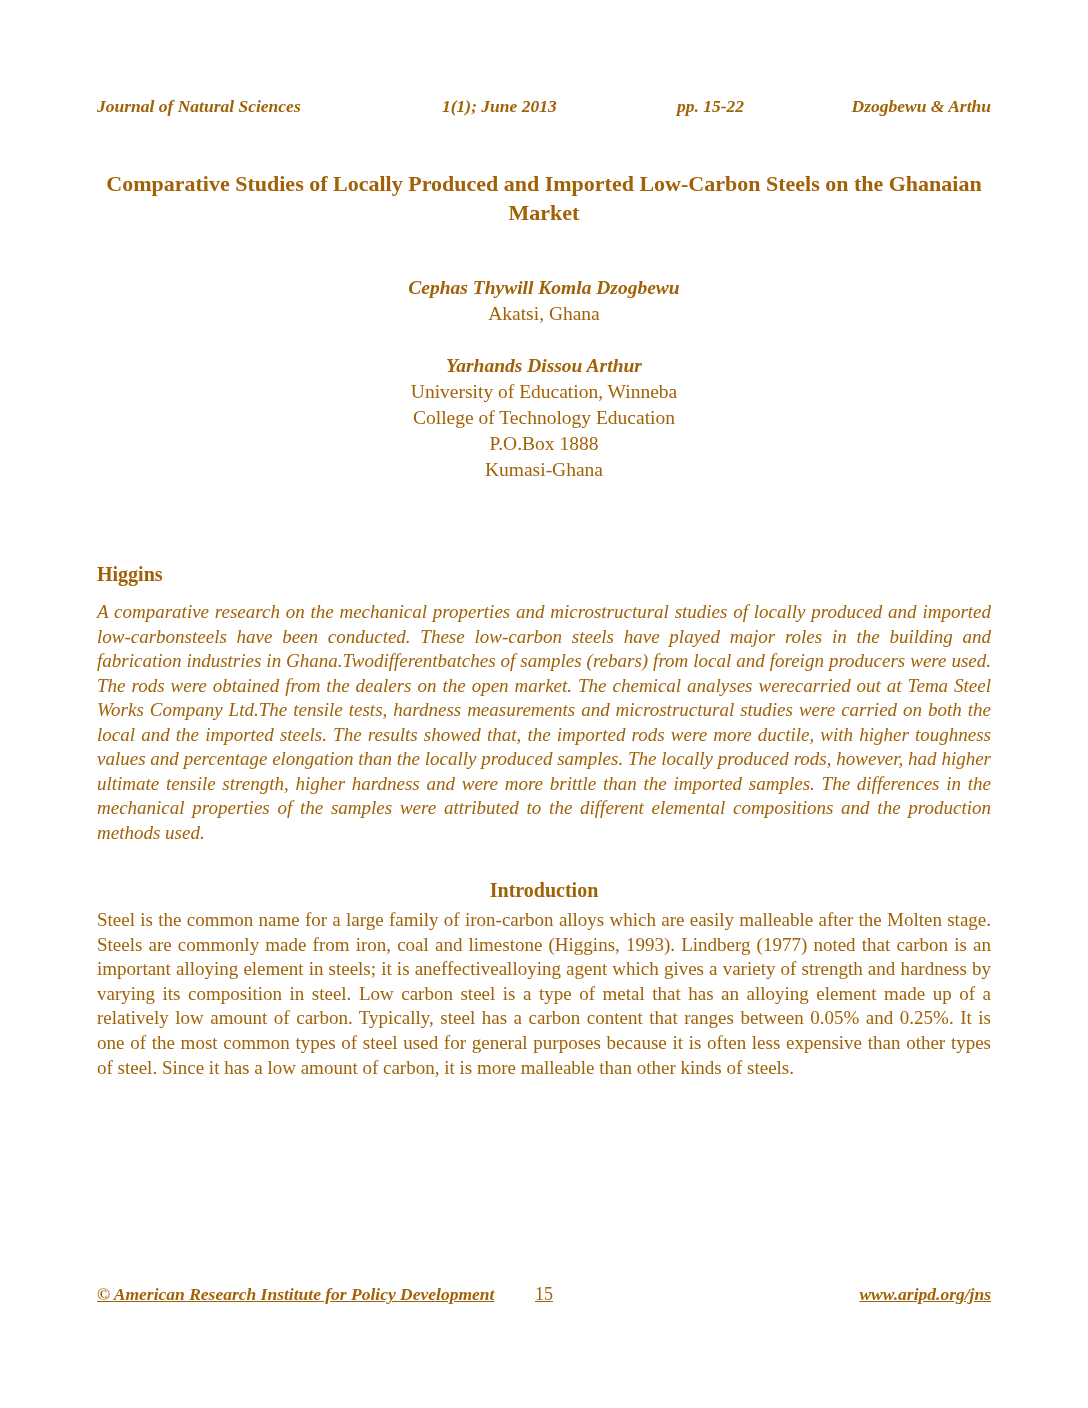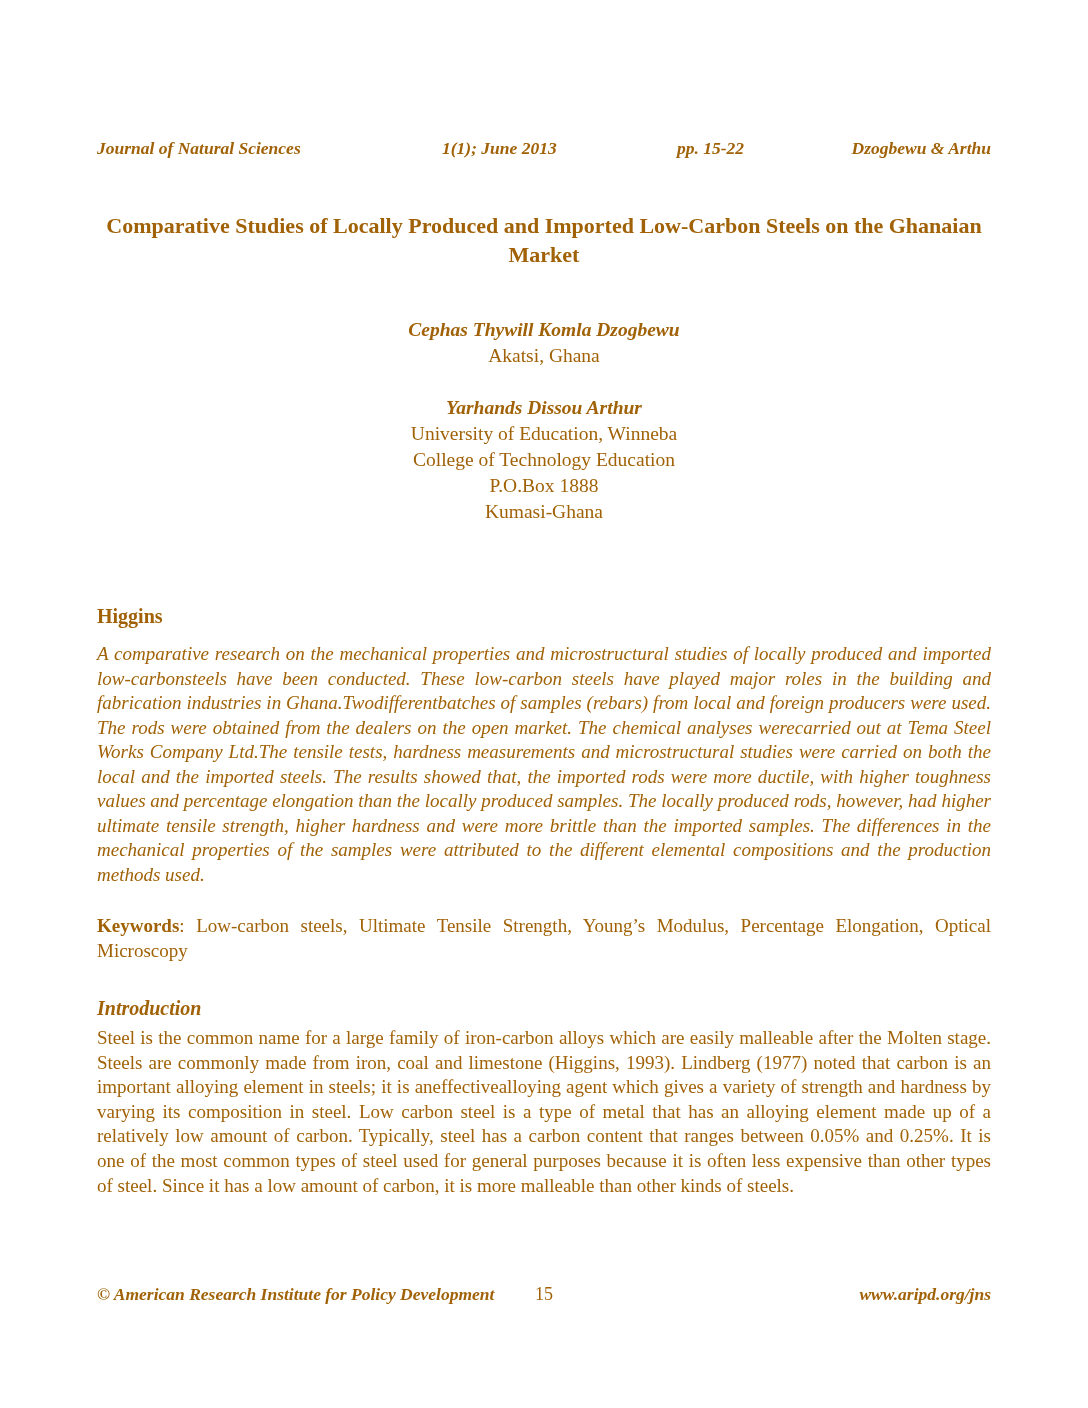--- a/index.html
+++ b/index.html
@@ -21,21 +21,21 @@
   .running-head {
     display: flex;
     align-items: baseline;
     font-size: 17.5px;
     font-weight: bold;
     font-style: italic;
     white-space: nowrap;
   }
   .running-head .rh-journal { flex: 0 0 345px; text-align: left; }
   .running-head .rh-issue   { flex: 0 0 235px; text-align: left; }
-  .running-head .rh-pages   { flex: 1 1 auto;  text-align: left; margin-top: 42px; }
+  .running-head .rh-pages   { flex: 1 1 auto;  text-align: left; }
   .running-head .rh-authors { flex: 0 0 auto;  text-align: right; margin-left: 45px; }
 
   .paper-title {
     margin: 52px auto 0 auto;
     font-size: 22px;
     line-height: 29px;
     font-weight: bold;
     text-align: center;
   }
 
@@ -66,37 +66,38 @@
     font-size: 19px;
     line-height: 25px;
     text-align: justify;
   }
   .keywords .kw-label { font-weight: bold; }
 
   .introduction-heading {
     margin-top: 34px;
     font-size: 20px;
     font-weight: bold;
-    font-style: italic;
+    text-align: center;
   }
   .introduction-text {
     margin: 6px 0 0 0;
     font-size: 19px;
     line-height: 24.6px;
     text-align: justify;
   }
 
   .page-footer {
     position: absolute;
     left: 97px;
     right: 97px;
     top: 1284px;
     display: flex;
     align-items: flex-end;
     font-size: 17.5px;
+    text-decoration: underline;
   }
   .pf-copyright {
     flex: 1 1 0;
     text-align: left;
     font-weight: bold;
     font-style: italic;
   }
   .pf-pagenum {
     flex: 0 0 auto;
     text-align: center;
@@ -135,21 +136,20 @@
       <div class="affiliation-line">University of Education, Winneba</div>
       <div class="affiliation-line">College of Technology Education</div>
       <div class="affiliation-line">P.O.Box 1888</div>
       <div class="affiliation-line">Kumasi-Ghana</div>
     </div>
   </div>
 
   <div class="abstract-heading">Higgins</div>
   <p class="abstract-text">A comparative research on the mechanical properties and microstructural studies of locally produced and imported low-carbonsteels have been conducted. These low-carbon steels have played major roles in the building and fabrication industries in Ghana.Twodifferentbatches of samples (rebars) from local and foreign producers were used.  The rods were obtained from the dealers on the open market. The chemical analyses werecarried out at Tema Steel Works Company Ltd.The tensile tests, hardness measurements and microstructural studies were carried on both the local and the imported steels. The results showed that, the imported rods were more ductile, with higher toughness values and percentage elongation than the locally produced samples. The locally produced rods, however, had higher ultimate tensile strength, higher hardness and were more brittle than the imported samples. The differences in the mechanical properties of the samples were attributed to the different elemental compositions and the production methods used.</p>
 
-  <p class="keywords"><span class="kw-label">Keywords</span><span>: Low-carbon steels, Ultimate Tensile Strength, Young’s Modulus, Percentage Elongation, Optical Microscopy</span></p>
 
   <div class="introduction-heading">Introduction</div>
   <p class="introduction-text">Steel is the common name for a large family of iron-carbon alloys which are easily malleable after the Molten stage. Steels are commonly made from iron, coal and limestone (Higgins, 1993). Lindberg (1977) noted that carbon is an important alloying element in steels; it is aneffectivealloying agent which gives a variety of strength and hardness by varying its composition in steel. Low carbon steel is a type of metal that has an alloying element made up of a relatively low amount of carbon. Typically, steel has a carbon content that ranges between 0.05% and 0.25%. It is one of the most common types of steel used for general purposes because it is often less expensive than other types of steel. Since it has a low amount of carbon, it is more malleable than other kinds of steels.</p>
 
   <div class="page-footer">
     <span class="pf-copyright">© American Research Institute for Policy Development</span>
     <span class="pf-pagenum">15</span>
     <span class="pf-site">www.aripd.org/jns</span>
   </div>
 

